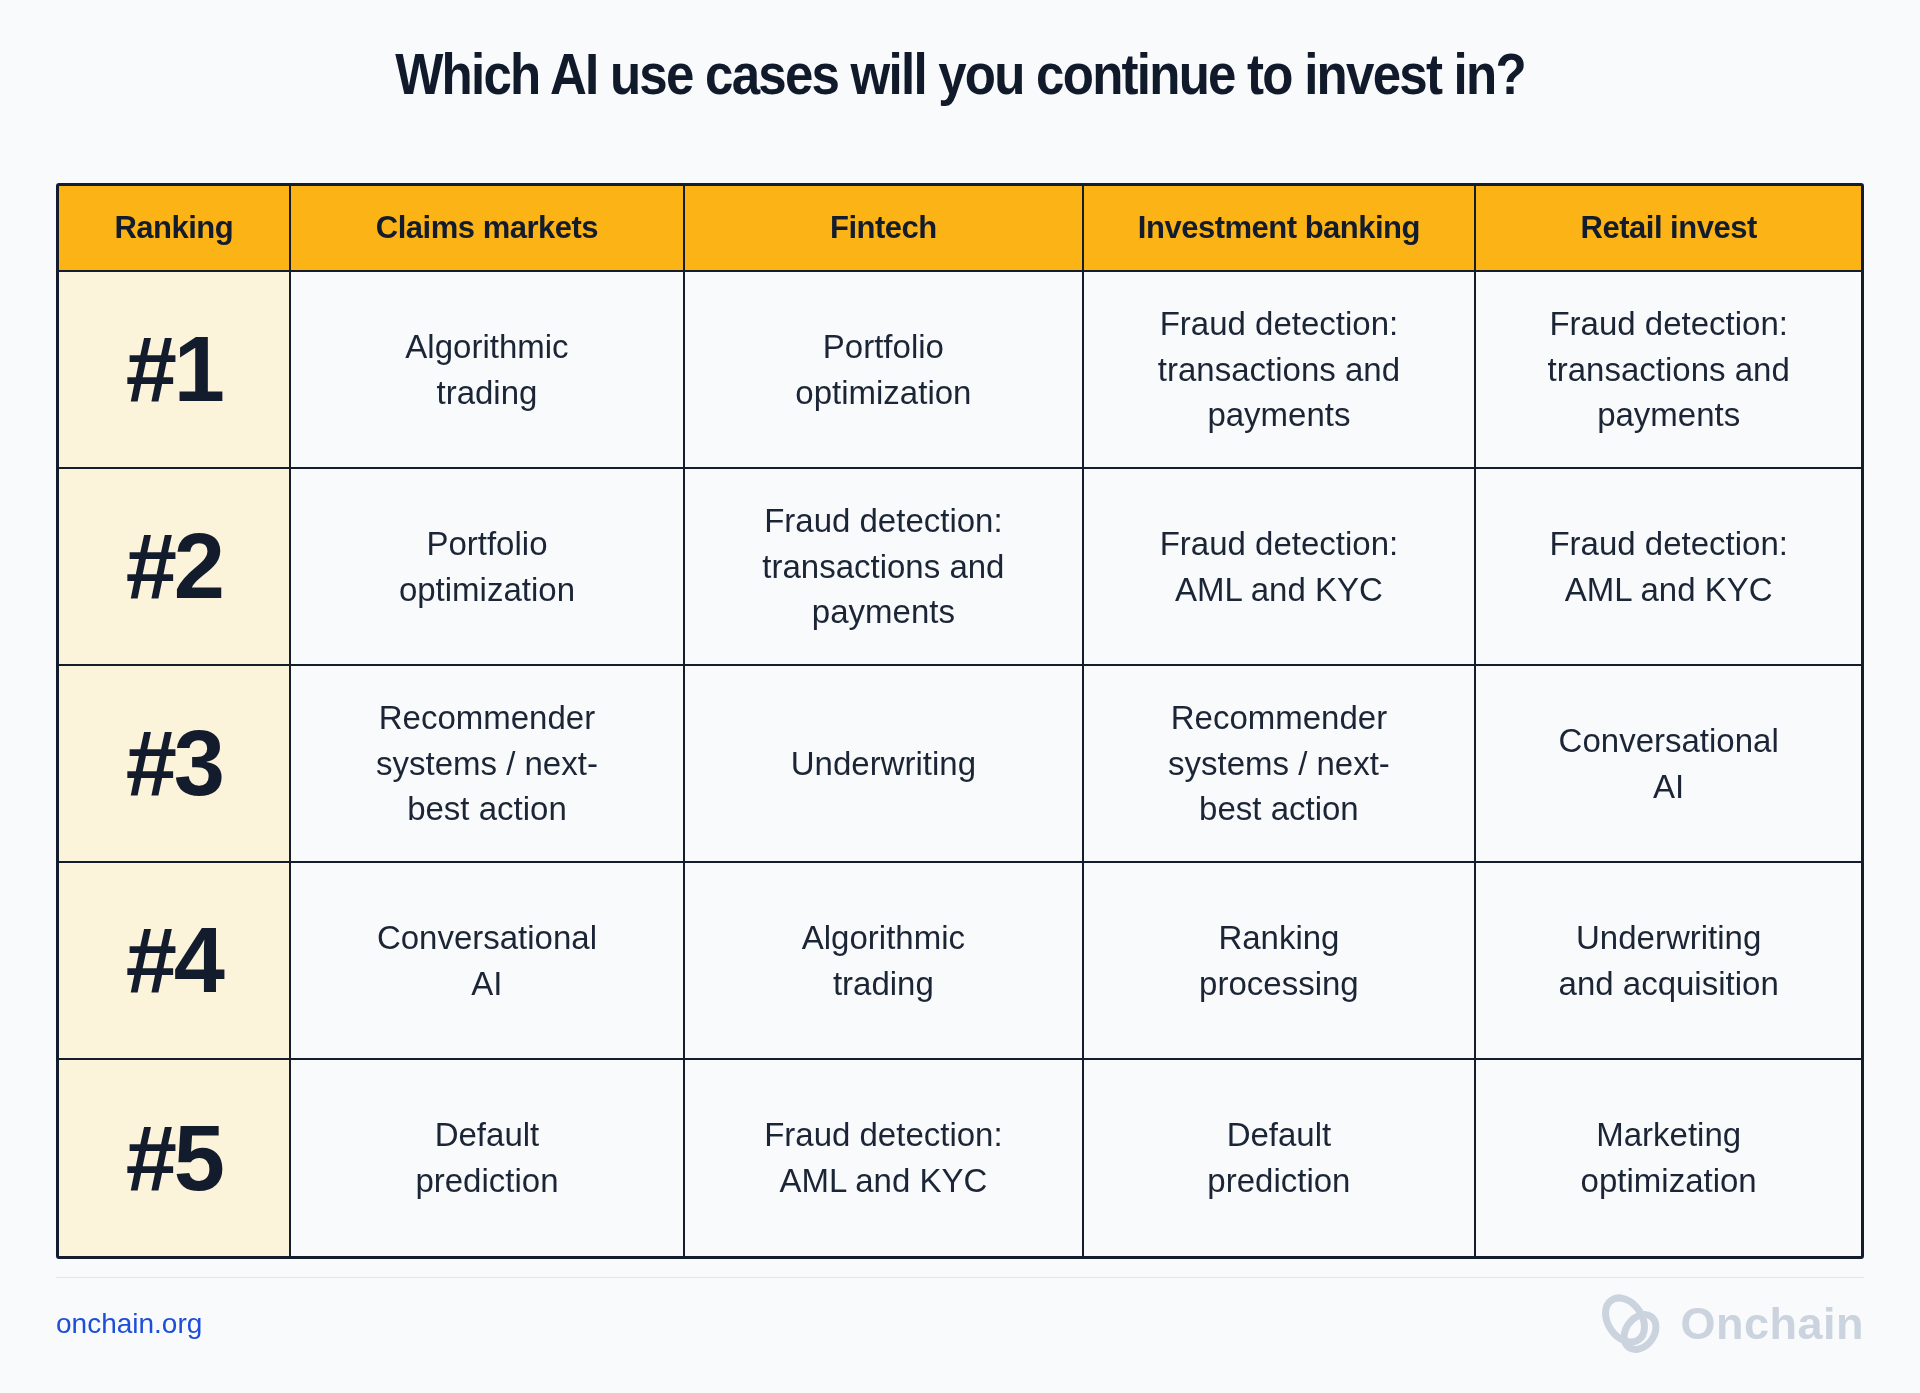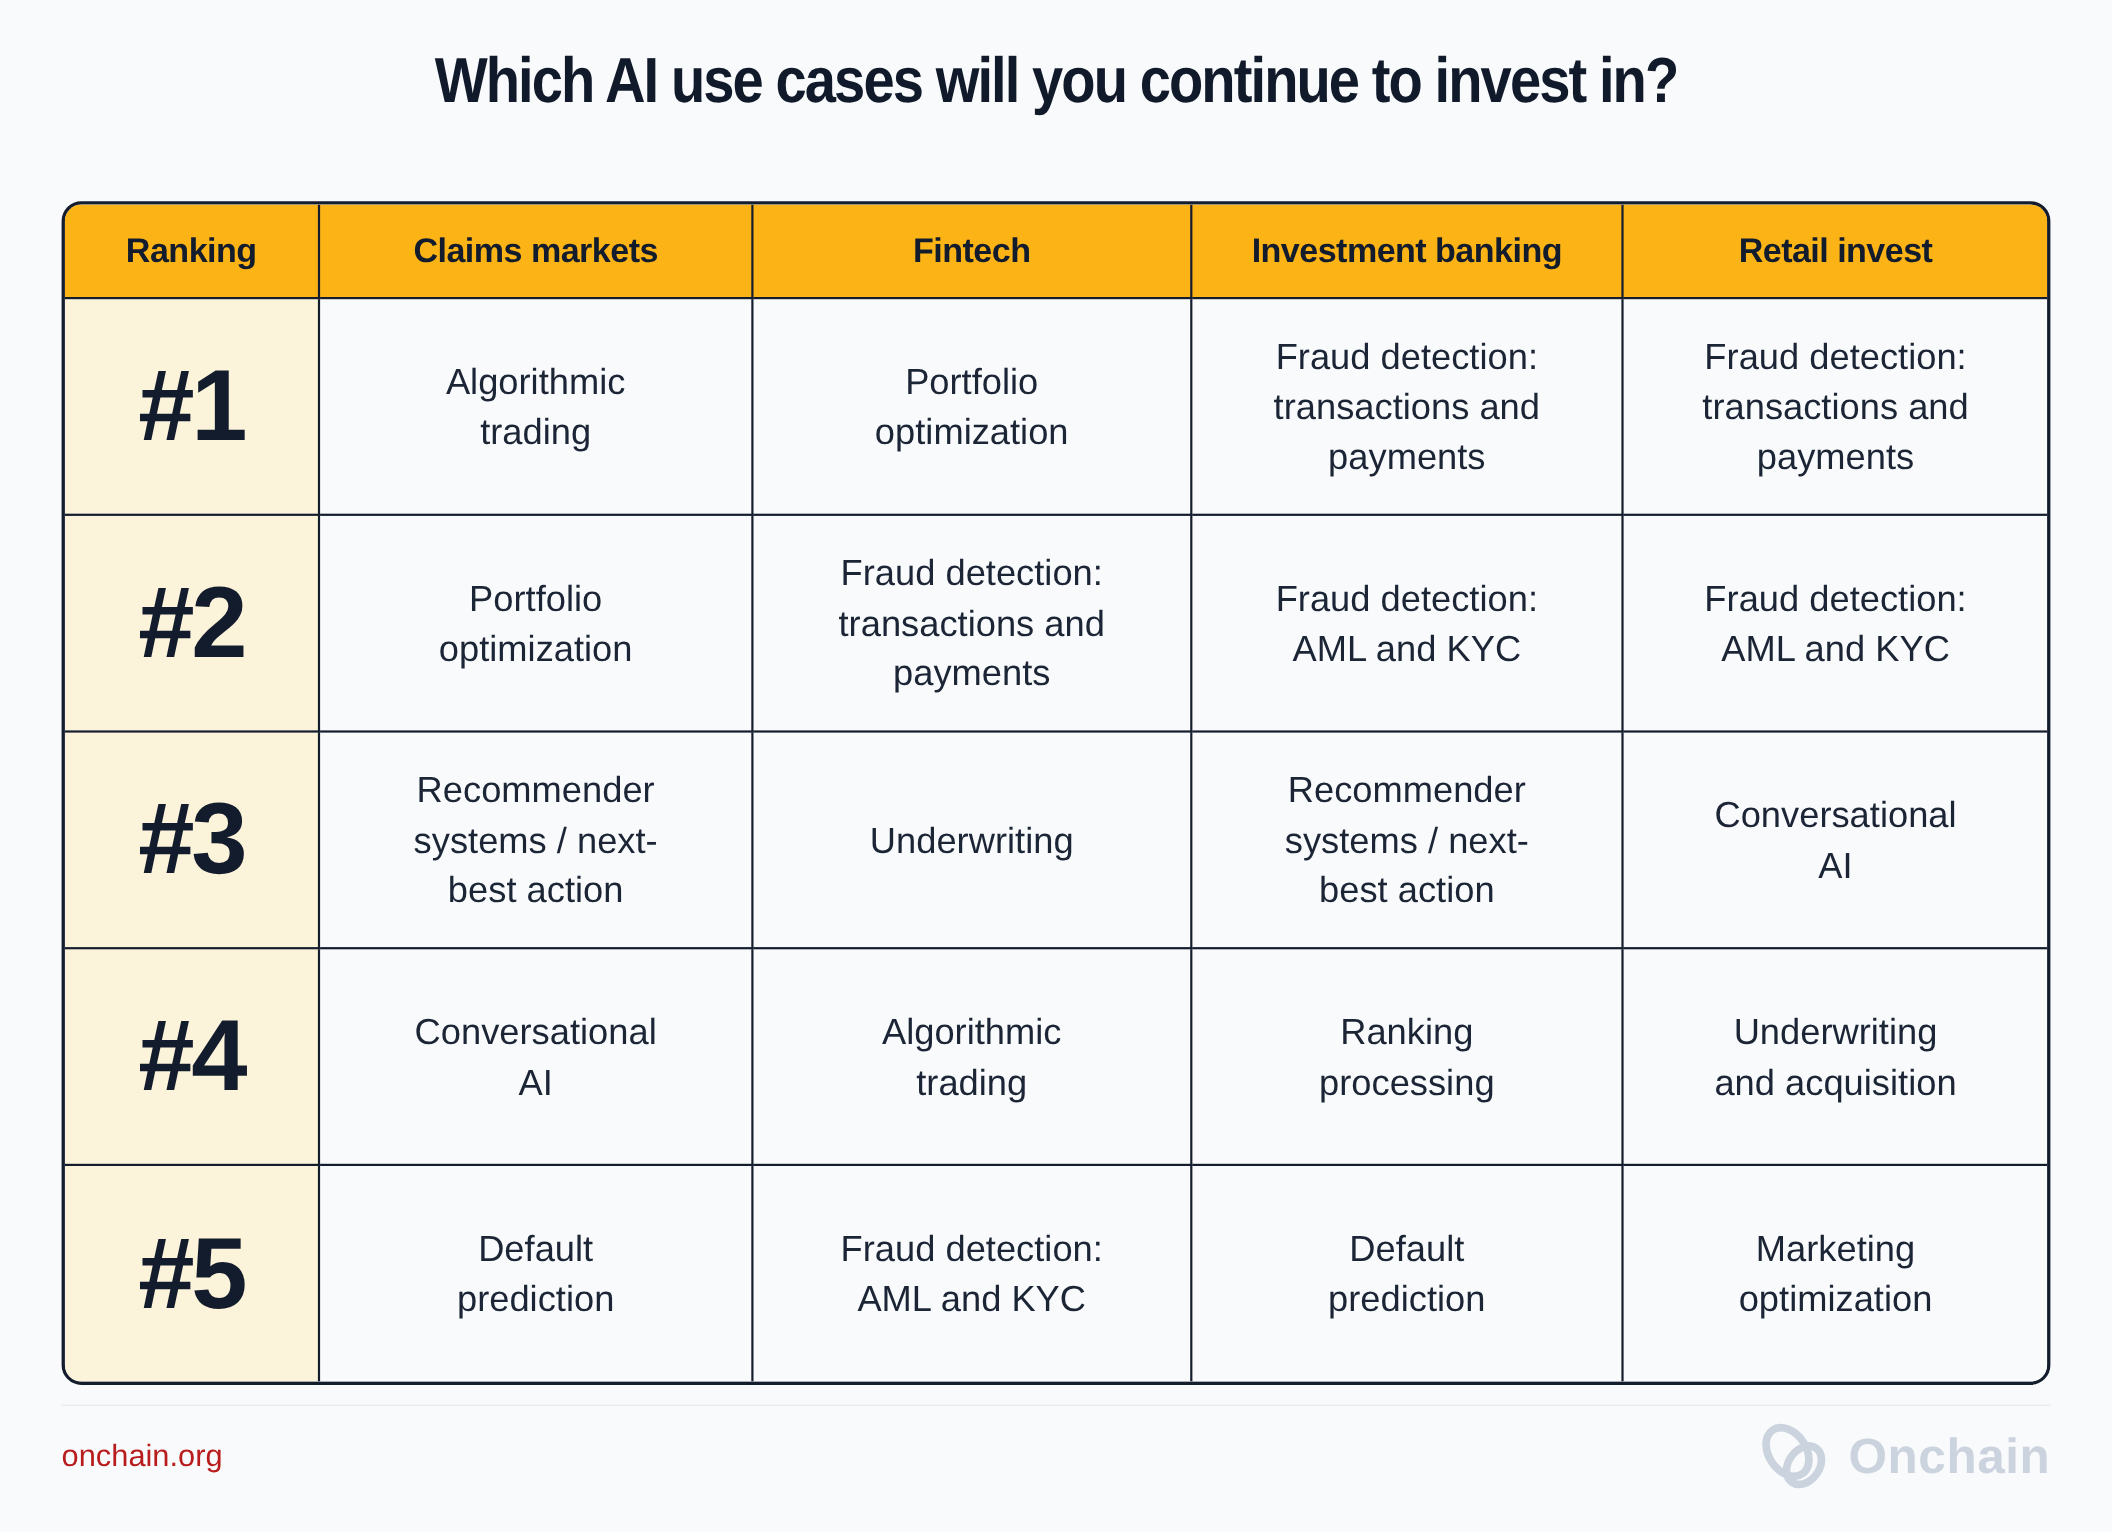--- a/index.html
+++ b/index.html
@@ -23,21 +23,21 @@
     font-weight: 800;
     letter-spacing: -2px;
     color: #111A2B;
     transform: scaleX(0.88);
     transform-origin: center;
     white-space: nowrap;
   }
   .table-wrap {
     margin-top: 76px;
     border: 3px solid #141D2E;
-    border-radius: 18px;
+    border-radius: 3px;
     overflow: hidden;
     background: #F9FAFB;
   }
   table {
     width: 100%;
     border-collapse: collapse;
     table-layout: fixed;
   }
   col.c-rank { width: 12.8%; }
   col.c-cm   { width: 21.9%; }
@@ -84,21 +84,21 @@
     width: 100%;
   }
   .footer {
     margin-top: 14px;
     display: flex;
     justify-content: space-between;
     align-items: center;
   }
   .site-url {
     font-size: 28px;
-    color: #b91c1c;
+    color: #1d4ed8;
   }
   .brand {
     display: flex;
     align-items: center;
     gap: 14px;
   }
   .brand-icon { display: block; }
   .brand-text {
     font-size: 45px;
     font-weight: 700;

